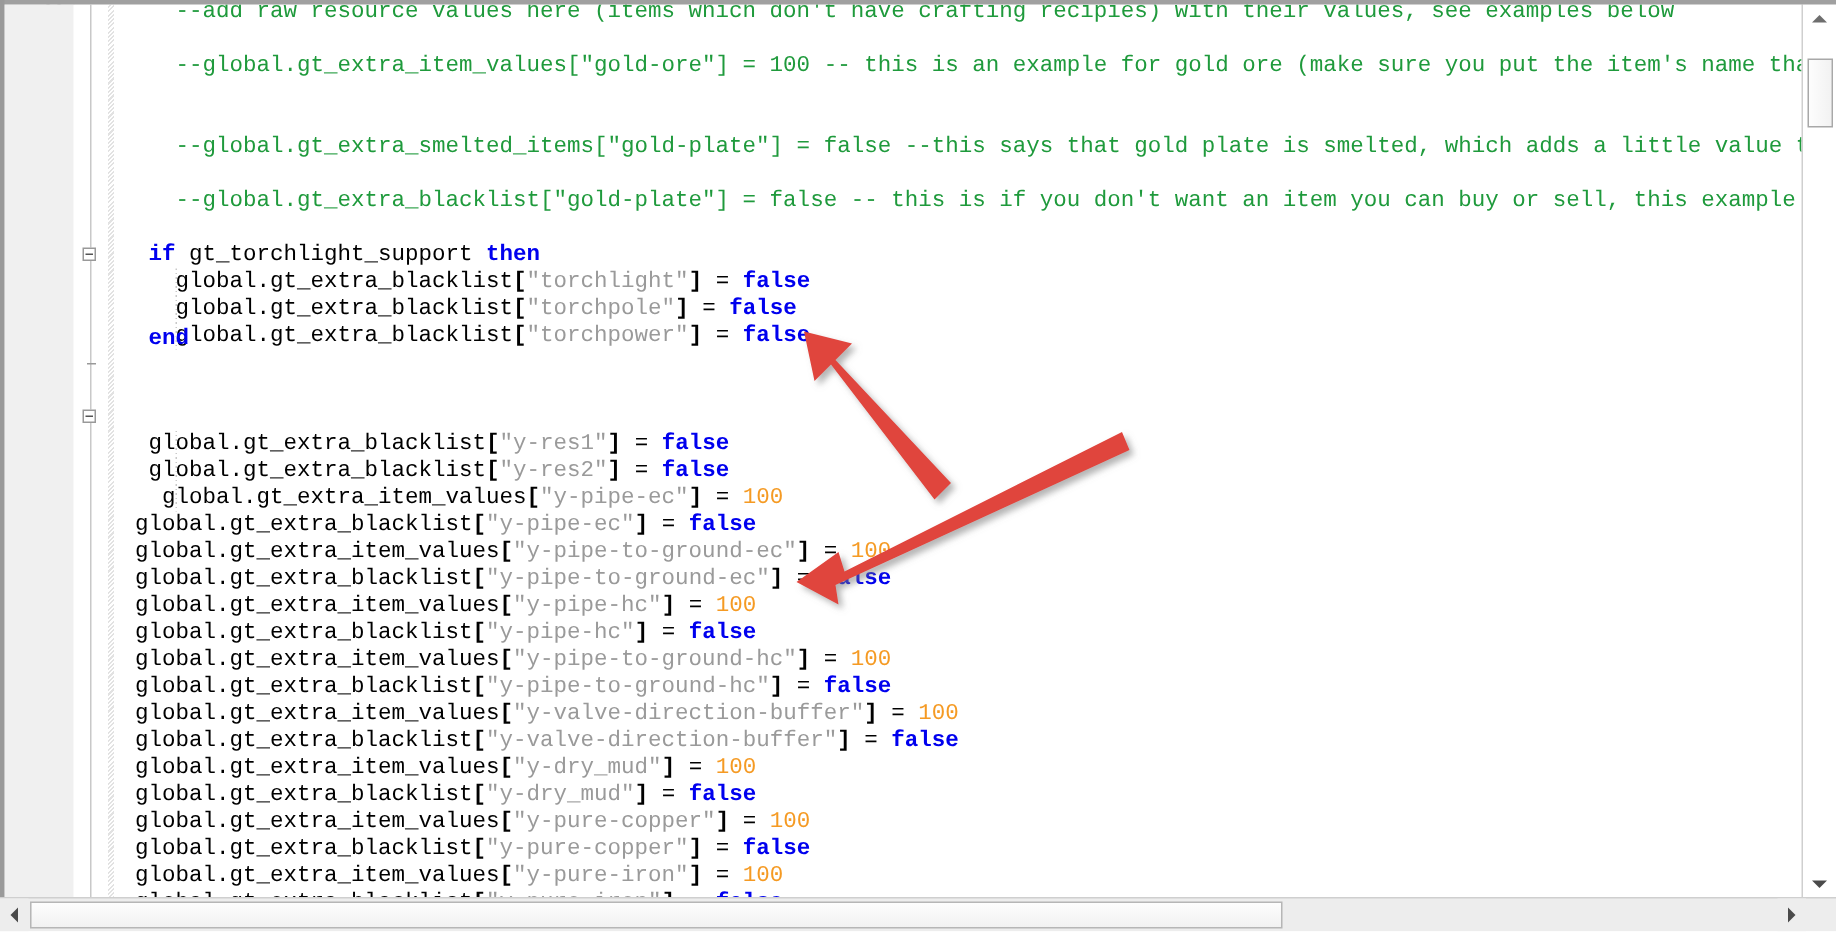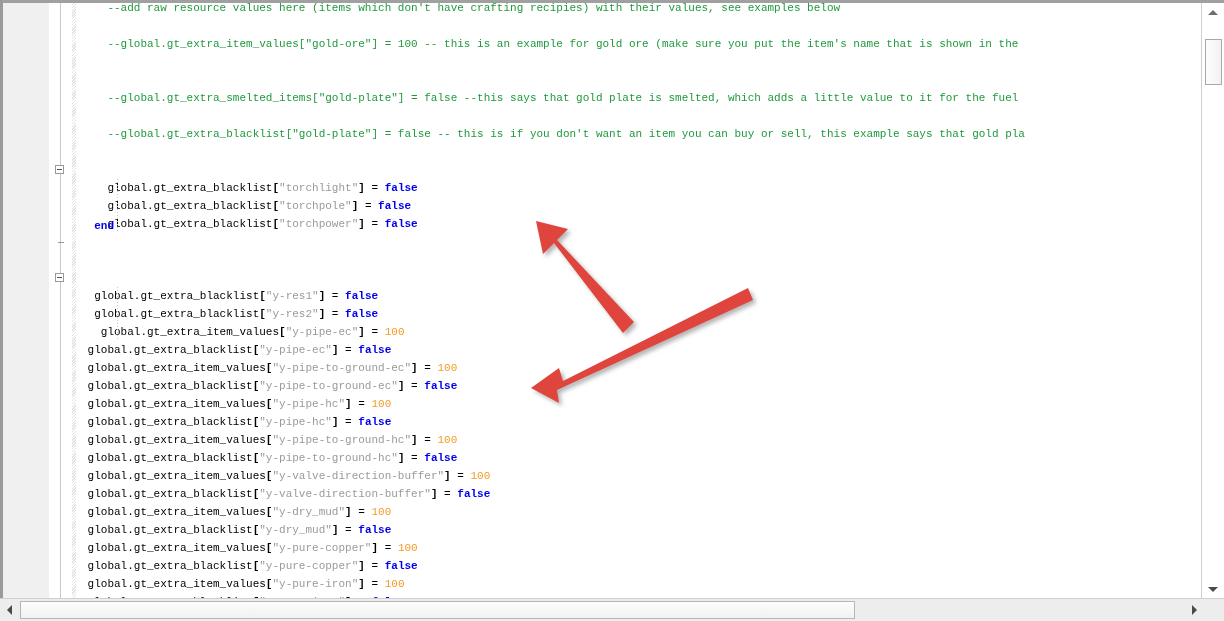--- a/index.html
+++ b/index.html
@@ -117,21 +117,21 @@
     font-size: 13px;
     line-height: 18px;
     font-family: "Liberation Sans", sans-serif;
   }
 
   .code {
     position: absolute;
     left: 78px;
     white-space: pre;
     font-family: "Liberation Mono", "DejaVu Sans Mono", monospace;
-    font-size: 11px;
+    font-size: 15px;
     line-height: 18px;
     letter-spacing: 0px;
     color: #000000;
   }
 
   
   .fold-box {
     position: absolute;
     left: 52px;
     width: 9px;
@@ -310,20 +310,21 @@
     <div class="code-lines" id="code-lines">
         <div class="row" style="top: -4px;"><div class="lineno">33</div><div class="code"><span class="t-plain">    </span><span class="t-comment">--add raw resource values here (items which don't have crafting recipies) with their values, see examples below</span></div></div>
         <div class="row" style="top: 14px;"><div class="lineno">34</div><div class="code"></div></div>
         <div class="row" style="top: 32px;"><div class="lineno">35</div><div class="code"><span class="t-plain">    </span><span class="t-comment">--global.gt_extra_item_values["gold-ore"] = 100 -- this is an example for gold ore (make sure you put the item's name that is shown in the</span></div></div>
         <div class="row" style="top: 50px;"><div class="lineno">36</div><div class="code"></div></div>
         <div class="row" style="top: 68px;"><div class="lineno">37</div><div class="code"></div></div>
         <div class="row" style="top: 86px;"><div class="lineno">38</div><div class="code"><span class="t-plain">    </span><span class="t-comment">--global.gt_extra_smelted_items["gold-plate"] = false --this says that gold plate is smelted, which adds a little value to it for the fuel</span></div></div>
         <div class="row" style="top: 104px;"><div class="lineno">39</div><div class="code"></div></div>
         <div class="row" style="top: 122px;"><div class="lineno">40</div><div class="code"><span class="t-plain">    </span><span class="t-comment">--global.gt_extra_blacklist["gold-plate"] = false -- this is if you don't want an item you can buy or sell, this example says that gold pla</span></div></div>
         <div class="row" style="top: 140px;"><div class="lineno">41</div><div class="code"></div></div>
+        <div class="row" style="top: 158px;"><div class="lineno">42</div><div class="code"><span class="t-plain">  </span><span class="t-keyword">if</span><span class="t-plain"> gt_torchlight_support </span><span class="t-keyword">then</span></div></div>
         <div class="row" style="top: 176px;"><div class="lineno">43</div><div class="code"><span class="t-plain">    global.gt_extra_blacklist</span><span class="t-punct">[</span><span class="t-string">"torchlight"</span><span class="t-punct">]</span><span class="t-plain"> = </span><span class="t-keyword">false</span></div></div>
         <div class="row" style="top: 194px;"><div class="lineno">44</div><div class="code"><span class="t-plain">    global.gt_extra_blacklist</span><span class="t-punct">[</span><span class="t-string">"torchpole"</span><span class="t-punct">]</span><span class="t-plain"> = </span><span class="t-keyword">false</span></div></div>
         <div class="row" style="top: 212px;"><div class="lineno">45</div><div class="code"><span class="t-plain">    global.gt_extra_blacklist</span><span class="t-punct">[</span><span class="t-string">"torchpower"</span><span class="t-punct">]</span><span class="t-plain"> = </span><span class="t-keyword">false</span></div></div>
         <div class="row" style="top: 214px;"><div class="lineno">46</div><div class="code"><span class="t-plain">  </span><span class="t-keyword">end</span></div></div>
         <div class="row" style="top: 248px;"><div class="lineno">47</div><div class="code"></div></div>
         <div class="row" style="top: 266px;"><div class="lineno">48</div></div>
         <div class="row" style="top: 284px;"><div class="lineno">49</div><div class="code"><span class="t-plain">  global.gt_extra_blacklist</span><span class="t-punct">[</span><span class="t-string">"y-res1"</span><span class="t-punct">]</span><span class="t-plain"> = </span><span class="t-keyword">false</span></div></div>
         <div class="row" style="top: 302px;"><div class="lineno">50</div><div class="code"><span class="t-plain">  global.gt_extra_blacklist</span><span class="t-punct">[</span><span class="t-string">"y-res2"</span><span class="t-punct">]</span><span class="t-plain"> = </span><span class="t-keyword">false</span></div></div>
         <div class="row" style="top: 320px;"><div class="lineno">51</div><div class="code"><span class="t-plain">   global.gt_extra_item_values</span><span class="t-punct">[</span><span class="t-string">"y-pipe-ec"</span><span class="t-punct">]</span><span class="t-plain"> = </span><span class="t-number">100</span></div></div>
         <div class="row" style="top: 338px;"><div class="lineno">52</div><div class="code"><span class="t-plain"> global.gt_extra_blacklist</span><span class="t-punct">[</span><span class="t-string">"y-pipe-ec"</span><span class="t-punct">]</span><span class="t-plain"> = </span><span class="t-keyword">false</span></div></div>

